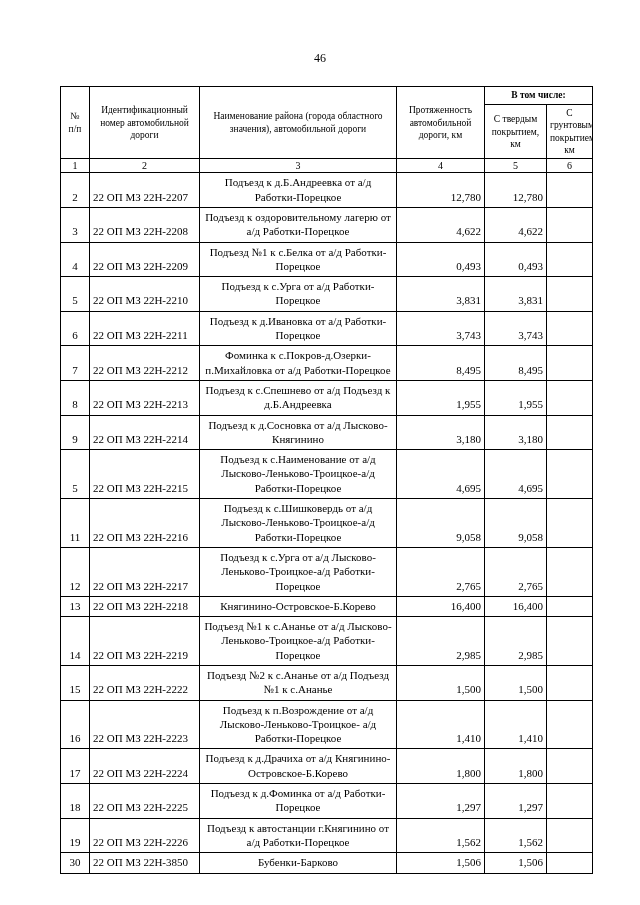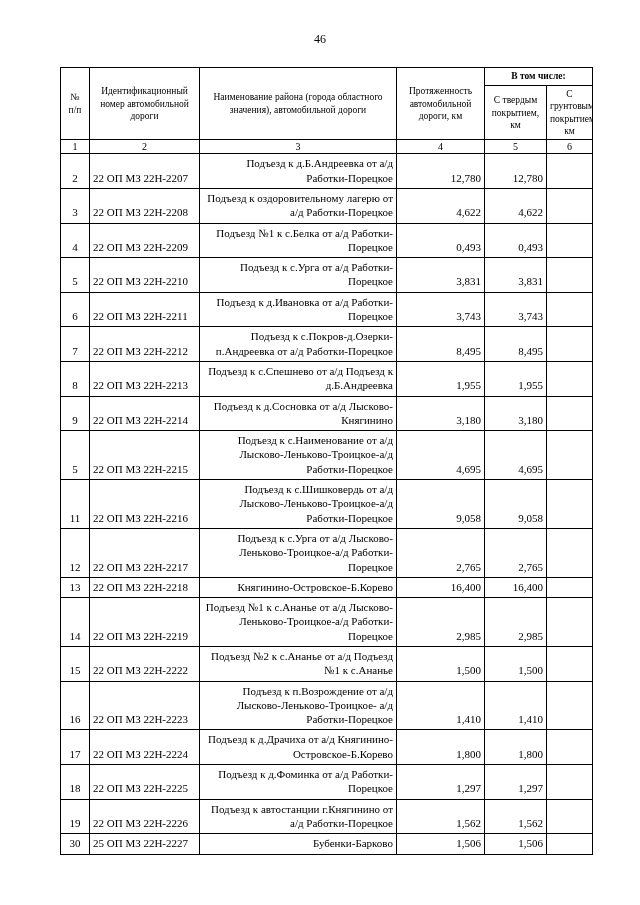--- a/index.html
+++ b/index.html
@@ -7,21 +7,21 @@
   body {
     width: 640px;
     height: 905px;
     background: #ffffff;
     color: #000000;
     font-family: "Liberation Serif", serif;
   }
   .page {
     width: 640px;
     min-height: 905px;
-    padding-top: 32px;
+    padding-top: 51px;
   }
   .page-number {
     text-align: center;
     font-size: 12px;
     margin: 0 0 20px 0;
   }
   table.roads {
     border-collapse: collapse;
     table-layout: fixed;
     margin-left: 60px;
@@ -52,21 +52,21 @@
     height: 14px;
   }
   tbody.data td {
     font-size: 11px;
     line-height: 1.3;
     vertical-align: bottom;
     padding: 2px 3px 3px 3px;
   }
   td.c-num  { text-align: center; }
   td.c-id   { text-align: left; white-space: nowrap; font-size: 10.5px; }
-  td.c-name { text-align: right; padding-left: 5px; padding-right: 4px; }
+  td.c-name { text-align: center; padding-left: 5px; padding-right: 4px; }
   td.c-len  { text-align: right; padding-right: 18px; }
   td.c-hard { text-align: right; padding-right: 8px; }
   td.c-soil { text-align: right; padding-right: 6px; }
 </style>
 </head>
 <body>
 
 <div class="page">
 
   <div class="page-number">46</div>
@@ -144,21 +144,21 @@
     <td class="c-id">22 ОП МЗ 22Н-2211</td>
     <td class="c-name">Подъезд к д.Ивановка от а/д Работки-Порецкое</td>
     <td class="c-len">3,743</td>
     <td class="c-hard">3,743</td>
     <td class="c-soil"></td>
   </tr>
 
   <tr>
     <td class="c-num">7</td>
     <td class="c-id">22 ОП МЗ 22Н-2212</td>
-    <td class="c-name">Подъезд к с.Покров-д.Озерки-п.Андреевка от а/д Работки-Порецкое</td>
+    <td class="c-name">Фоминка к с.Покров-д.Озерки-п.Михайловка от а/д Работки-Порецкое</td>
     <td class="c-len">8,495</td>
     <td class="c-hard">8,495</td>
     <td class="c-soil"></td>
   </tr>
 
   <tr>
     <td class="c-num">8</td>
     <td class="c-id">22 ОП МЗ 22Н-2213</td>
     <td class="c-name">Подъезд к с.Спешнево от а/д Подъезд к д.Б.Андреевка</td>
     <td class="c-len">1,955</td>
@@ -260,21 +260,21 @@
     <td class="c-num">19</td>
     <td class="c-id">22 ОП МЗ 22Н-2226</td>
     <td class="c-name">Подъезд к автостанции г.Княгинино от а/д Работки-Порецкое</td>
     <td class="c-len">1,562</td>
     <td class="c-hard">1,562</td>
     <td class="c-soil"></td>
   </tr>
 
   <tr>
     <td class="c-num">30</td>
-    <td class="c-id">25 ОП МЗ 22Н-2227</td>
+    <td class="c-id">22 ОП МЗ 22Н-3850</td>
     <td class="c-name">Бубенки-Барково</td>
     <td class="c-len">1,506</td>
     <td class="c-hard">1,506</td>
     <td class="c-soil"></td>
   </tr>
 </tbody>
   </table>
 
 </div>
 

